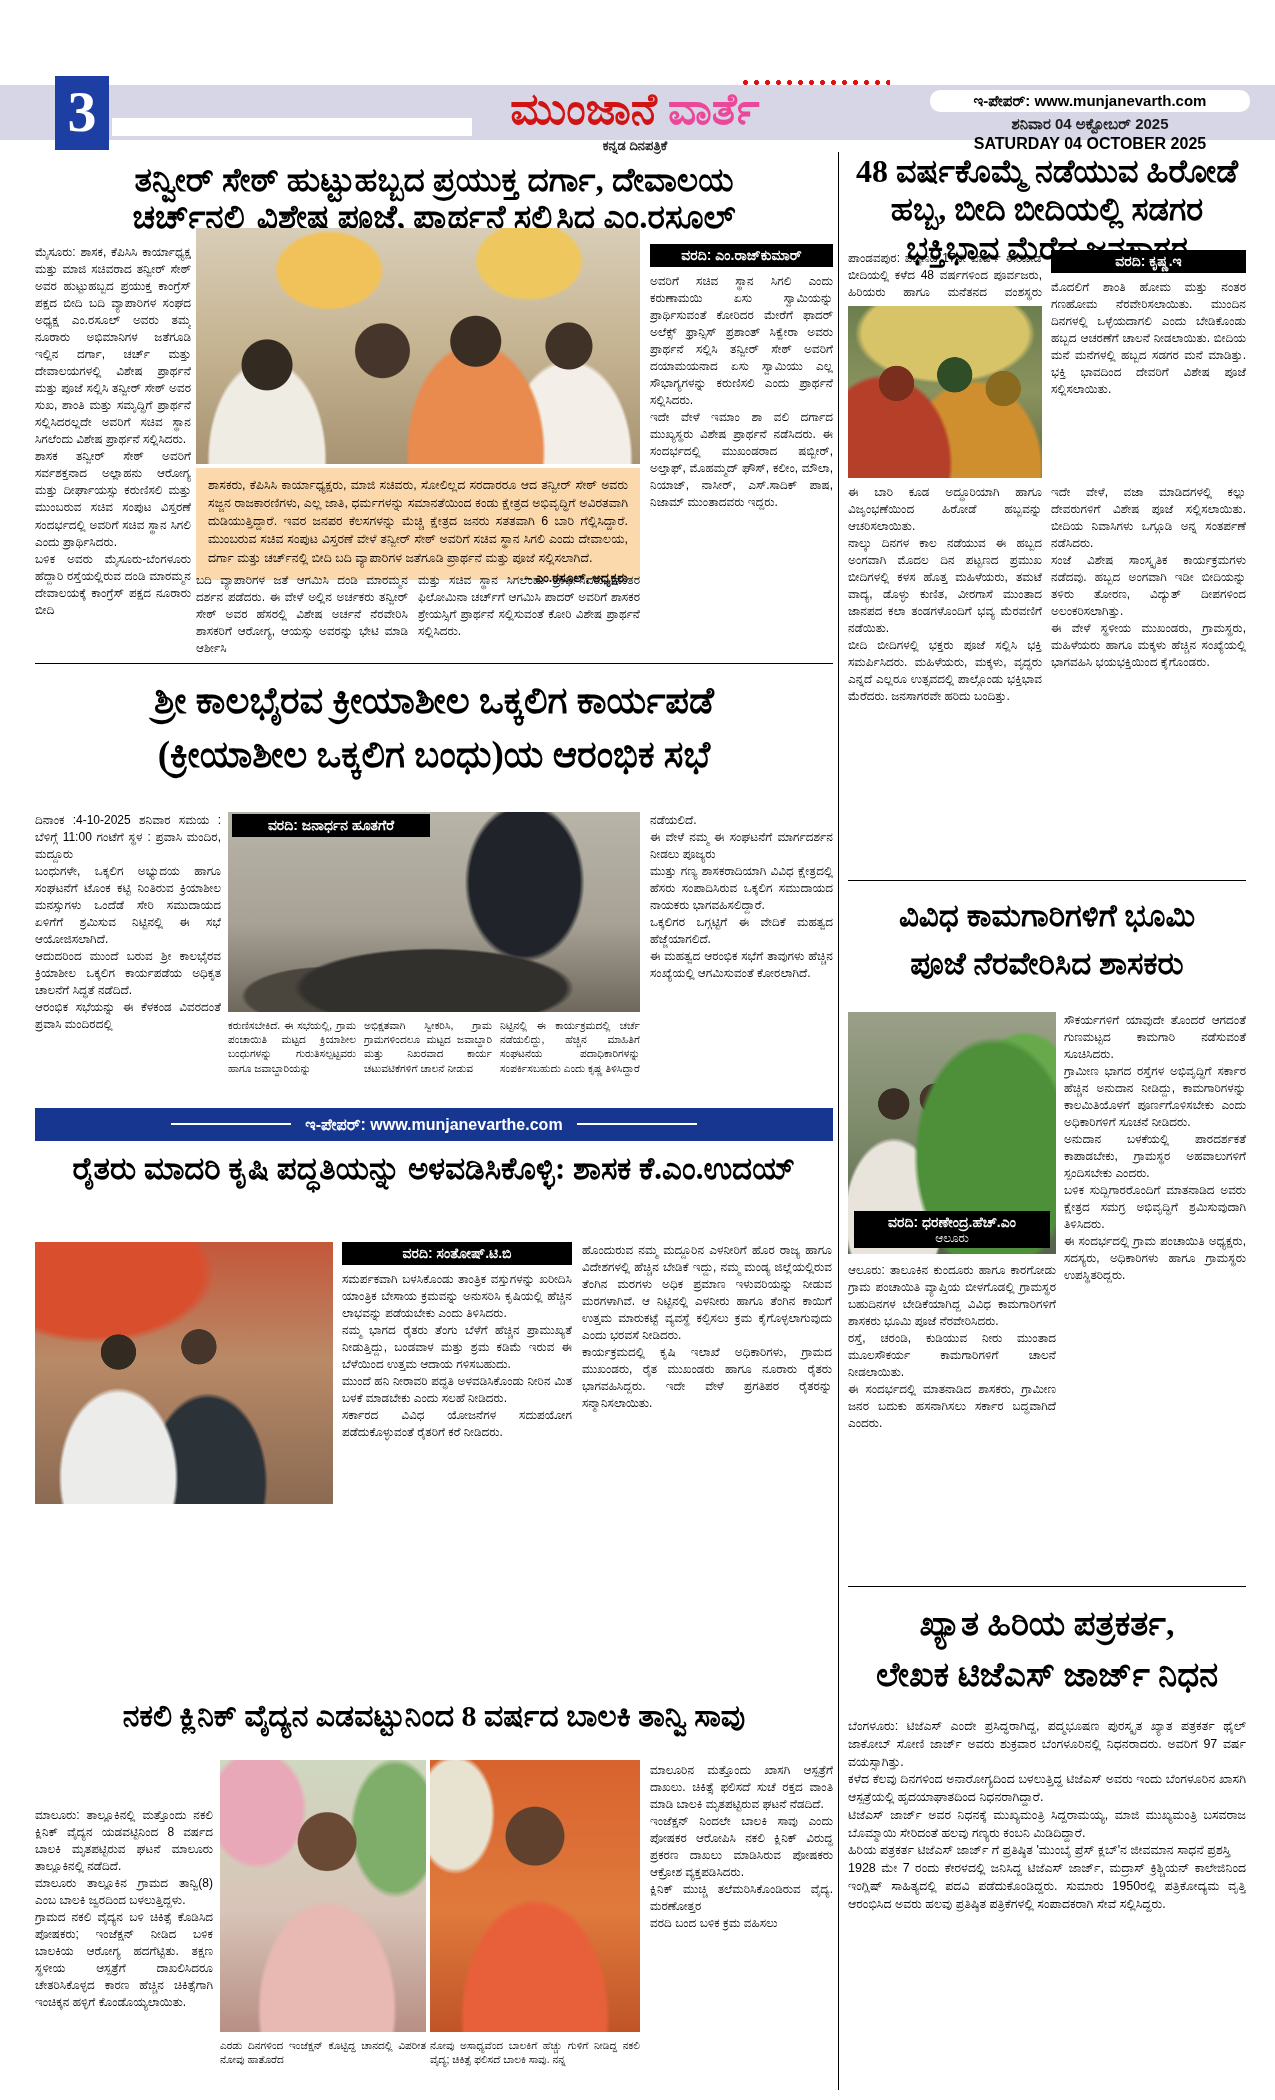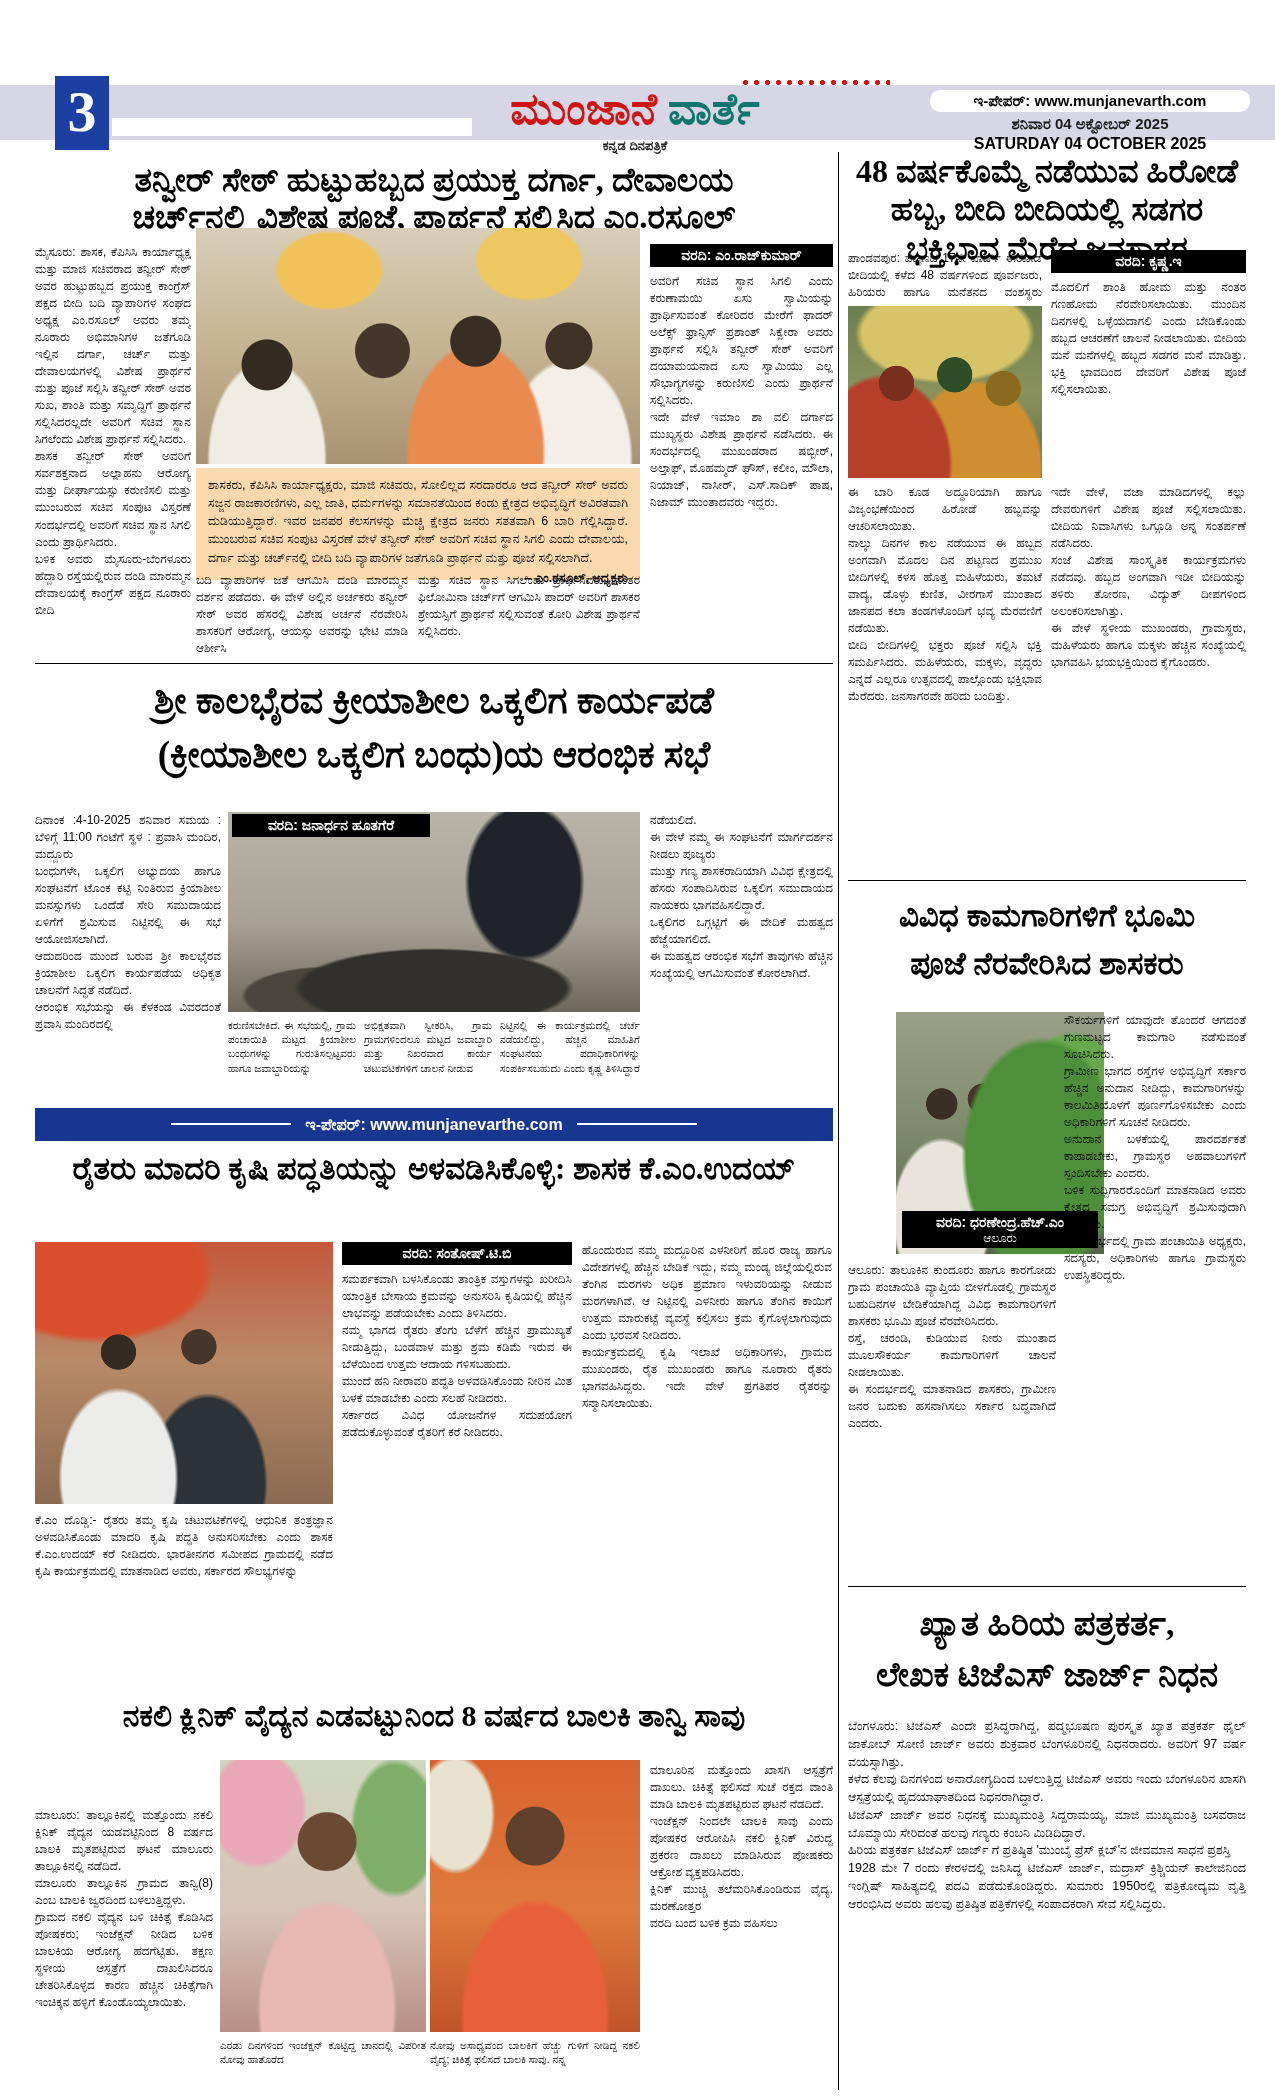--- a/index.html
+++ b/index.html
@@ -14,21 +14,21 @@
   .photo{background-size:cover;background-color:#b9a88e;}
   .hrule{border-top:1.5px solid #000;height:0;}
   .vrule{border-left:1.5px solid #000;width:0;}
   
   .band{background:#d6d6e6;}
   .pageno{background:#1d3fa3;color:#fff;font-weight:bold;font-size:58px;line-height:72px;
           text-align:center;font-family:"Liberation Serif",serif;}
   .masthead{white-space:nowrap;font-weight:bold;font-size:44px;line-height:1;
             font-family:"Liberation Serif",serif;text-align:center;}
   .masthead .red{color:#d01414;}
-  .masthead .blk{color:#0f766e;}
+  .masthead .blk{color:#ec4899;}
   .mast-sub{font-size:13px;font-weight:bold;text-align:center;color:#222;}
   .hdr-right{text-align:center;}
   .hdr-epaper{background:#fff;border-radius:10px;font-weight:bold;font-size:15px;padding:2px 10px;}
   .hdr-kn{font-weight:bold;font-size:15px;color:#1a1a1a;margin-top:3px;}
   .hdr-en{font-weight:bold;font-size:16px;color:#000;margin-top:2px;}
   .dots{background-image:radial-gradient(circle,#e01010 2.2px,transparent 2.8px);
         background-size:11px 9px;}
   
   .quote-box{background:#fbd9ad;padding:8px 12px;box-sizing:border-box;font-size:12.5px;
              line-height:1.45;text-align:justify;}
@@ -62,21 +62,21 @@
      radial-gradient(ellipse 140px 40px at 50% 88%,#32302c 94%,transparent),
      radial-gradient(ellipse 90px 30px at 25% 92%,#4a463e 94%,transparent),
      radial-gradient(ellipse 60px 80px at 72% 35%,#20242a 92%,transparent),
      linear-gradient(180deg,#b9b4a8 0%,#a8a296 55%,#6e685c 100%);}
   .ph-a4{background-image:
      radial-gradient(ellipse 80px 120px at 70% 60%,#4e8f3a 94%,transparent),
      radial-gradient(ellipse 60px 90px at 85% 45%,#67a94b 94%,transparent),
      radial-gradient(circle 16px at 22% 38%,#3a2d24 96%,transparent),
      radial-gradient(circle 16px at 42% 36%,#46352a 96%,transparent),
      radial-gradient(ellipse 50px 80px at 22% 85%,#e8e4dc 94%,transparent),
-     linear-gradient(180deg,#9aa088 0%,#7d8a6a 50%,#55624a 100%); margin-left: 48px;}
+     linear-gradient(180deg,#9aa088 0%,#7d8a6a 50%,#55624a 100%);}
   .ph-a5{background-image:
      radial-gradient(circle 18px at 28% 42%,#332a22 96%,transparent),
      radial-gradient(circle 18px at 55% 40%,#46352a 96%,transparent),
      radial-gradient(ellipse 60px 90px at 28% 90%,#ececea 94%,transparent),
      radial-gradient(ellipse 60px 90px at 58% 92%,#2c3338 94%,transparent),
      radial-gradient(ellipse 120px 70px at 20% 12%,#d94f2e 90%,transparent),
      linear-gradient(180deg,#c4573a 0%,#b98a67 45%,#8a6a52 100%);}
   .ph-girl1{background-image:
      radial-gradient(circle 30px at 52% 30%,#6b4a35 96%,transparent),
      radial-gradient(ellipse 70px 110px at 52% 92%,#e8b8b2 94%,transparent),
@@ -159,21 +159,20 @@
   <div class="abs photo ph-a5" style="left:35px;top:1242px;width:298px;height:262px;"></div>
   <div class="abs" style="left:342px;top:1242px;width:230px;">
     <div class="byline-box">ವರದಿ: ಸಂತೋಷ್.ಟಿ.ಬಿ</div>
     <div class="body-txt" style="height:412px;margin-top:6px;">ಸಮರ್ಪಕವಾಗಿ ಬಳಸಿಕೊಂಡು ತಾಂತ್ರಿಕ ವಸ್ತುಗಳನ್ನು ಖರೀದಿಸಿ ಯಾಂತ್ರಿಕ ಬೇಸಾಯ ಕ್ರಮವನ್ನು ಅನುಸರಿಸಿ ಕೃಷಿಯಲ್ಲಿ ಹೆಚ್ಚಿನ ಲಾಭವನ್ನು ಪಡೆಯಬೇಕು ಎಂದು ತಿಳಿಸಿದರು.
 ನಮ್ಮ ಭಾಗದ ರೈತರು ತೆಂಗು ಬೆಳೆಗೆ ಹೆಚ್ಚಿನ ಪ್ರಾಮುಖ್ಯತೆ ನೀಡುತ್ತಿದ್ದು, ಬಂಡವಾಳ ಮತ್ತು ಶ್ರಮ ಕಡಿಮೆ ಇರುವ ಈ ಬೆಳೆಯಿಂದ ಉತ್ತಮ ಆದಾಯ ಗಳಿಸಬಹುದು.
 ಮುಂದೆ ಹನಿ ನೀರಾವರಿ ಪದ್ಧತಿ ಅಳವಡಿಸಿಕೊಂಡು ನೀರಿನ ಮಿತ ಬಳಕೆ ಮಾಡಬೇಕು ಎಂದು ಸಲಹೆ ನೀಡಿದರು.
 ಸರ್ಕಾರದ ವಿವಿಧ ಯೋಜನೆಗಳ ಸದುಪಯೋಗ ಪಡೆದುಕೊಳ್ಳುವಂತೆ ರೈತರಿಗೆ ಕರೆ ನೀಡಿದರು.</div>
   </div>
   <div class="abs body-txt" style="left:582px;top:1242px;width:250px;height:448px;">ಹೊಂದುರುವ ನಮ್ಮ ಮದ್ದೂರಿನ ಎಳನೀರಿಗೆ ಹೊರ ರಾಜ್ಯ ಹಾಗೂ ವಿದೇಶಗಳಲ್ಲಿ ಹೆಚ್ಚಿನ ಬೇಡಿಕೆ ಇದ್ದು, ನಮ್ಮ ಮಂಡ್ಯ ಜಿಲ್ಲೆಯಲ್ಲಿರುವ ತೆಂಗಿನ ಮರಗಳು ಅಧಿಕ ಪ್ರಮಾಣ ಇಳುವರಿಯನ್ನು ನೀಡುವ ಮರಗಳಾಗಿವೆ. ಆ ನಿಟ್ಟಿನಲ್ಲಿ ಎಳನೀರು ಹಾಗೂ ತೆಂಗಿನ ಕಾಯಿಗೆ ಉತ್ತಮ ಮಾರುಕಟ್ಟೆ ವ್ಯವಸ್ಥೆ ಕಲ್ಪಿಸಲು ಕ್ರಮ ಕೈಗೊಳ್ಳಲಾಗುವುದು ಎಂದು ಭರವಸೆ ನೀಡಿದರು.
 ಕಾರ್ಯಕ್ರಮದಲ್ಲಿ ಕೃಷಿ ಇಲಾಖೆ ಅಧಿಕಾರಿಗಳು, ಗ್ರಾಮದ ಮುಖಂಡರು, ರೈತ ಮುಖಂಡರು ಹಾಗೂ ನೂರಾರು ರೈತರು ಭಾಗವಹಿಸಿದ್ದರು. ಇದೇ ವೇಳೆ ಪ್ರಗತಿಪರ ರೈತರನ್ನು ಸನ್ಮಾನಿಸಲಾಯಿತು.</div>
-  <div class="abs body-txt" style="left:35px;top:1512px;width:298px;height:178px;">ಕೆ.ಎಂ ದೊಡ್ಡಿ:- ರೈತರು ತಮ್ಮ ಕೃಷಿ ಚಟುವಟಿಕೆಗಳಲ್ಲಿ ಆಧುನಿಕ ತಂತ್ರಜ್ಞಾನ ಅಳವಡಿಸಿಕೊಂಡು ಮಾದರಿ ಕೃಷಿ ಪದ್ಧತಿ ಅನುಸರಿಸಬೇಕು ಎಂದು ಶಾಸಕ ಕೆ.ಎಂ.ಉದಯ್ ಕರೆ ನೀಡಿದರು. ಭಾರತೀನಗರ ಸಮೀಪದ ಗ್ರಾಮದಲ್ಲಿ ನಡೆದ ಕೃಷಿ ಕಾರ್ಯಕ್ರಮದಲ್ಲಿ ಮಾತನಾಡಿದ ಅವರು, ಸರ್ಕಾರದ ಸೌಲಭ್ಯಗಳನ್ನು</div>
 
   <div class="abs headline" style="left:35px;top:1698px;width:798px;font-size:30px;line-height:1.2;white-space:nowrap;">ನಕಲಿ ಕ್ಲಿನಿಕ್ ವೈದ್ಯನ ಎಡವಟ್ಟುನಿಂದ 8 ವರ್ಷದ ಬಾಲಕಿ ತಾನ್ವಿ ಸಾವು</div>
   <div class="abs body-txt" style="left:35px;top:1762px;width:178px;height:330px;margin-top:45px;">ಮಾಲೂರು: ತಾಲ್ಲೂಕಿನಲ್ಲಿ ಮತ್ತೊಂದು ನಕಲಿ ಕ್ಲಿನಿಕ್ ವೈದ್ಯನ ಯಡವಟ್ಟಿನಿಂದ 8 ವರ್ಷದ ಬಾಲಕಿ ಮೃತಪಟ್ಟಿರುವ ಘಟನೆ ಮಾಲೂರು ತಾಲ್ಲೂಕಿನಲ್ಲಿ ನಡೆದಿದೆ.
 ಮಾಲೂರು ತಾಲ್ಲೂಕಿನ ಗ್ರಾಮದ ತಾನ್ವಿ(8) ಎಂಬ ಬಾಲಕಿ ಜ್ವರದಿಂದ ಬಳಲುತ್ತಿದ್ದಳು.
 ಗ್ರಾಮದ ನಕಲಿ ವೈದ್ಯನ ಬಳಿ ಚಿಕಿತ್ಸೆ ಕೊಡಿಸಿದ ಪೋಷಕರು; ಇಂಜೆಕ್ಷನ್ ನೀಡಿದ ಬಳಿಕ ಬಾಲಕಿಯ ಆರೋಗ್ಯ ಹದಗೆಟ್ಟಿತು. ತಕ್ಷಣ ಸ್ಥಳೀಯ ಆಸ್ಪತ್ರೆಗೆ ದಾಖಲಿಸಿದರೂ ಚೇತರಿಸಿಕೊಳ್ಳದ ಕಾರಣ ಹೆಚ್ಚಿನ ಚಿಕಿತ್ಸೆಗಾಗಿ ಇಂಚಿಕ್ಕನ ಹಳ್ಳಿಗೆ ಕೊಂಡೊಯ್ಯಲಾಯಿತು.</div>
   <div class="abs photo ph-girl1" style="left:220px;top:1760px;width:206px;height:272px;"></div>
   <div class="abs photo ph-girl2" style="left:430px;top:1760px;width:210px;height:272px;"></div>
   <div class="abs small-txt" style="left:220px;top:2038px;width:206px;height:55px;">ಎರಡು ದಿನಗಳಿಂದ ಇಂಜೆಕ್ಷನ್ ಕೊಟ್ಟಿದ್ದ ಚಾನದಲ್ಲಿ ವಿಪರೀತ ನೋವು ಹಾತೊರೆದ</div>
   <div class="abs small-txt" style="left:430px;top:2038px;width:210px;height:55px;">ನೋವು ಅಸಾಧ್ಯವೆಂದ ಬಾಲಕಿಗೆ ಹೆಚ್ಚು ಗುಳಿಗೆ ನೀಡಿದ್ದ ನಕಲಿ ವೈದ್ಯ; ಚಿಕಿತ್ಸೆ ಫಲಿಸದೆ ಬಾಲಕಿ ಸಾವು. ನನ್ನ</div>
   <div class="abs body-txt" style="left:650px;top:1762px;width:183px;height:330px;">ಮಾಲೂರಿನ ಮತ್ತೊಂದು ಖಾಸಗಿ ಆಸ್ಪತ್ರೆಗೆ ದಾಖಲು. ಚಿಕಿತ್ಸೆ ಫಲಿಸದೆ ಸುಚೆ ರಕ್ತದ ವಾಂತಿ ಮಾಡಿ ಬಾಲಕಿ ಮೃತಪಟ್ಟಿರುವ ಘಟನೆ ನೆಡದಿದೆ.

